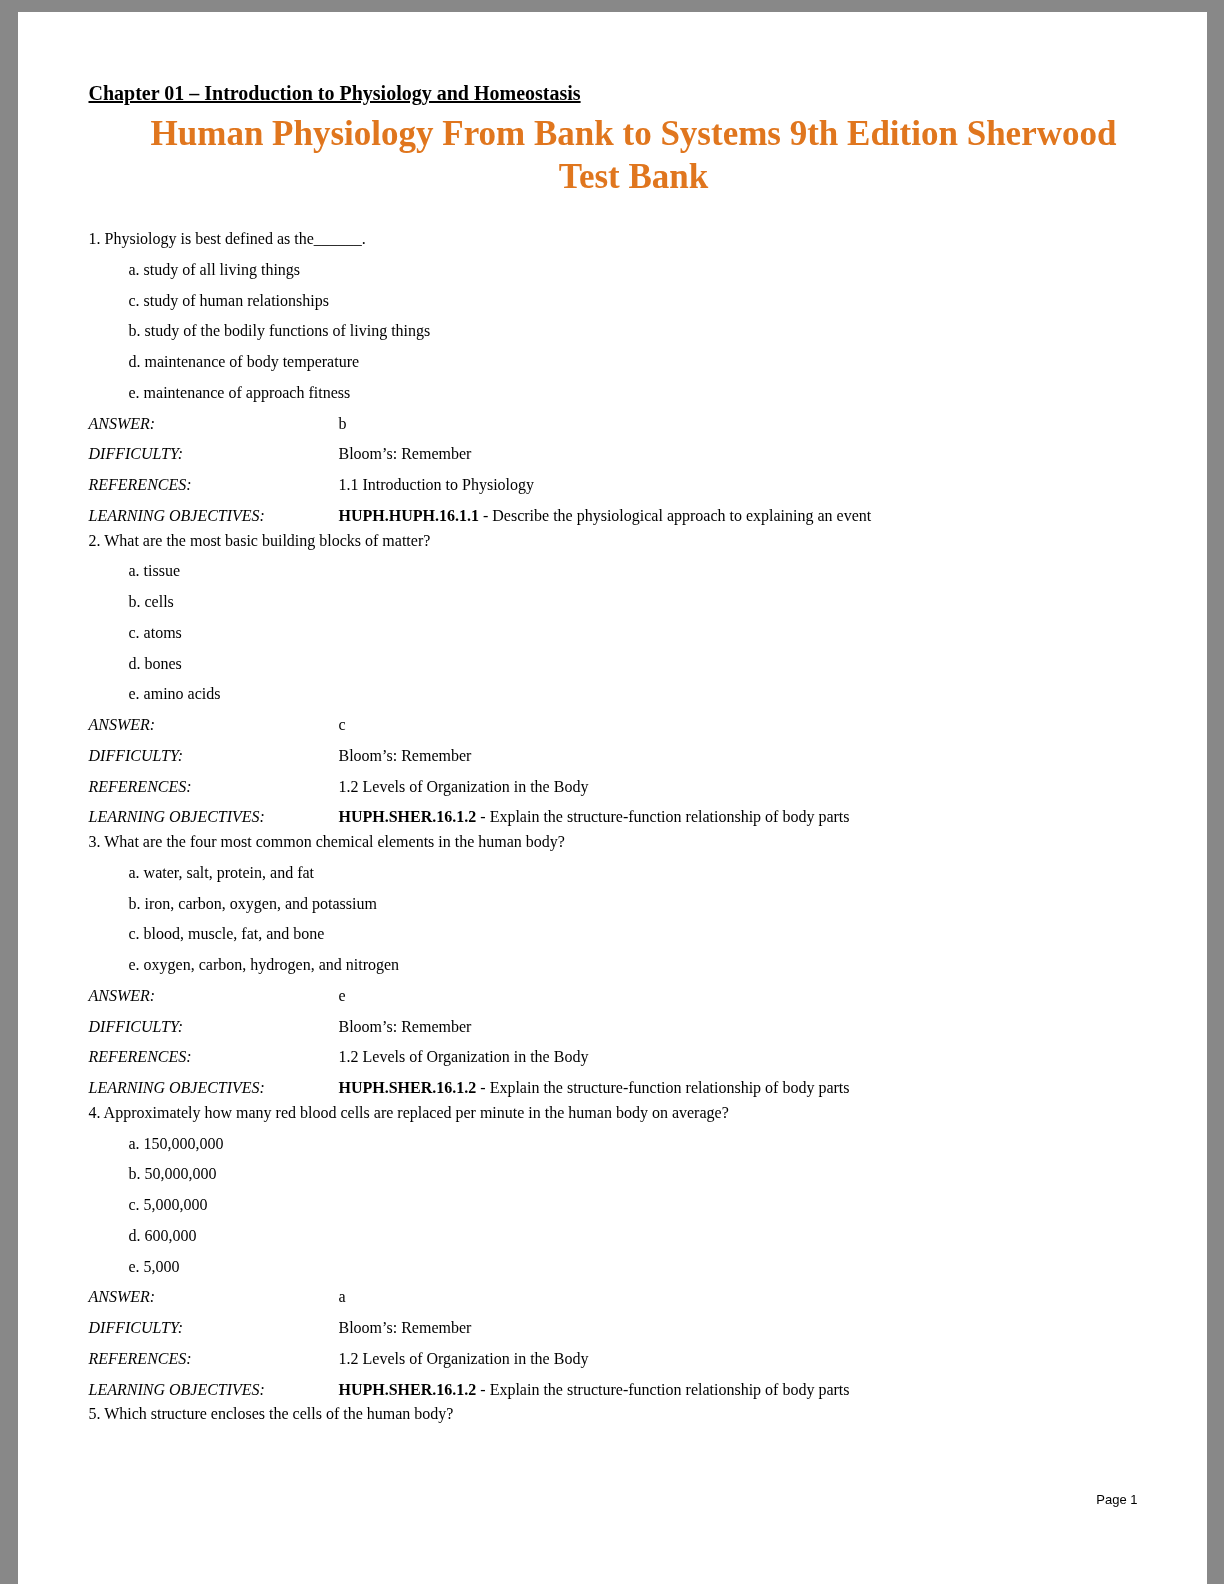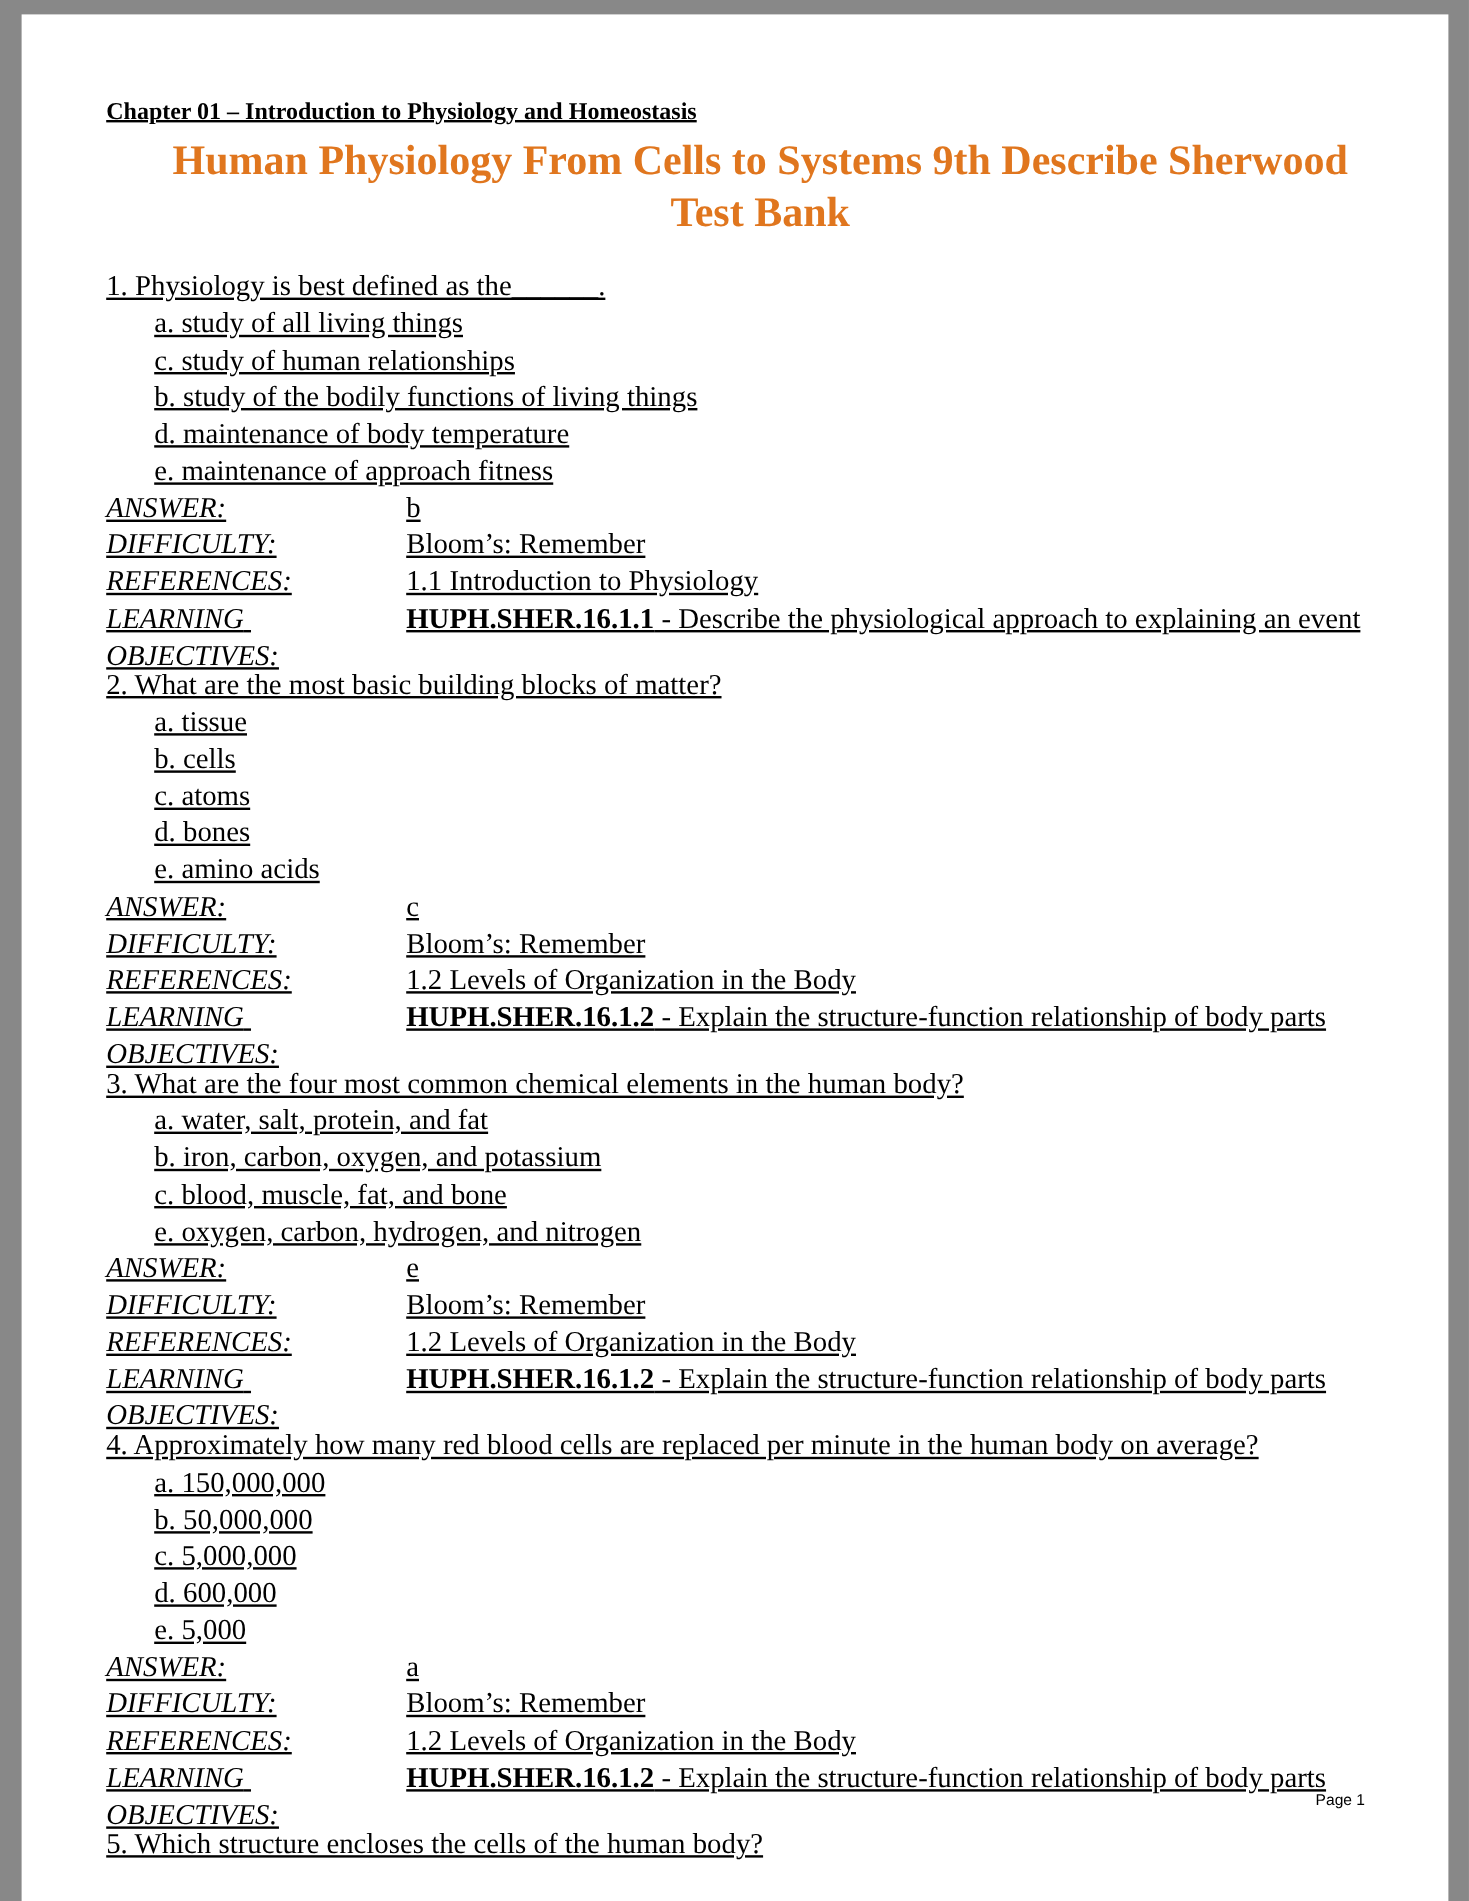--- a/index.html
+++ b/index.html
@@ -26,22 +26,21 @@
   }
   .doc-title {
     margin-top:5px;
     font-size:35px;
     line-height:43px;
     font-weight:700;
     text-align:center;
   }
   .body-text {
     margin-top:26px;
-    font-size:24px;
-    text-decoration:underline;
+    font-size:16px;
   }
   .row {
     line-height:30.75px;
     min-height:30.75px;
     white-space:pre-wrap;
   }
   .q-row.pull { margin-top:-6px; }
   .opt { padding-left:40px; }
   .meta { display:flex; }
   .meta .label {
@@ -61,21 +60,21 @@
 </style>
 </head>
 <body>
 
 <div class="page">
   <div class="content">
 
     <div class="doc-header">Chapter 01 – Introduction to Physiology and Homeostasis</div>
 
     <div class="doc-title" style="color: rgb(224, 118, 30);">
-      <div>Human Physiology From Cells to Systems 9th Describe Sherwood</div>
+      <div>Human Physiology From Bank to Systems 9th Edition Sherwood</div>
       <div>Test Bank</div>
     </div>
 
     <div class="body-text">
 
       <div class="row q-row">1. Physiology is best defined as the______.</div>
       <div class="row opt">a. study of all living things</div>
       <div class="row opt">c. study of human relationships</div>
       <div class="row opt">b. study of the bodily functions of living things</div>
       <div class="row opt">d. maintenance of body temperature</div>
@@ -87,21 +86,21 @@
       <div class="row meta">
         <span class="label">DIFFICULTY:</span>
         <span class="value">Bloom’s: Remember</span>
       </div>
       <div class="row meta">
         <span class="label">REFERENCES:</span>
         <span class="value">1.1 Introduction to Physiology</span>
       </div>
       <div class="row meta">
         <span class="label">LEARNING OBJECTIVES:</span>
-        <span class="value"><span class="code">HUPH.SHER.16.1.1</span><span> - Describe the physiological approach to explaining an event</span></span>
+        <span class="value"><span class="code">HUPH.HUPH.16.1.1</span><span> - Describe the physiological approach to explaining an event</span></span>
       </div>
 
       <div class="row q-row pull">2. What are the most basic building blocks of matter?</div>
       <div class="row opt">a. tissue</div>
       <div class="row opt">b. cells</div>
       <div class="row opt">c. atoms</div>
       <div class="row opt">d. bones</div>
       <div class="row opt">e. amino acids</div>
       <div class="row meta">
         <span class="label">ANSWER:</span>

